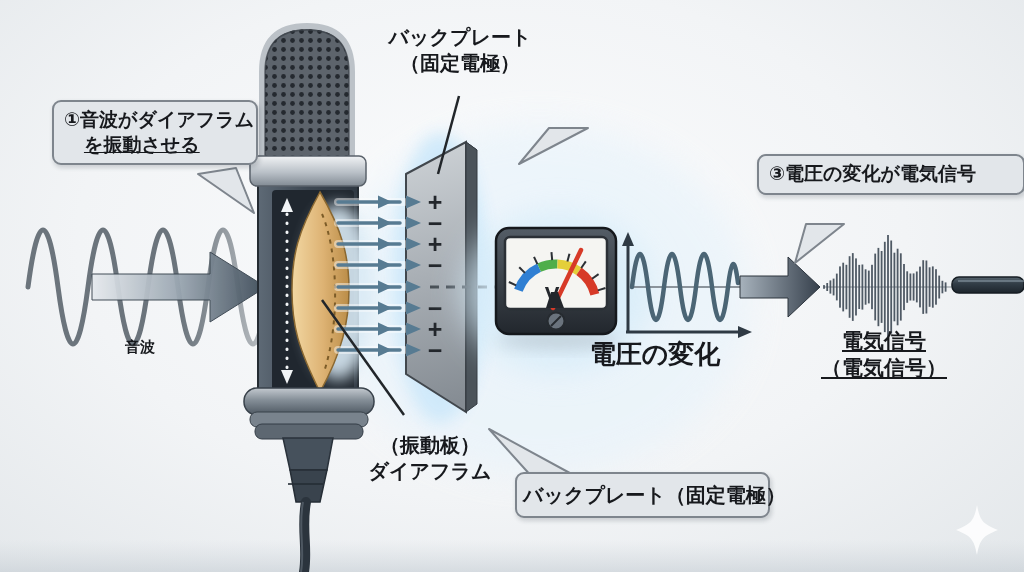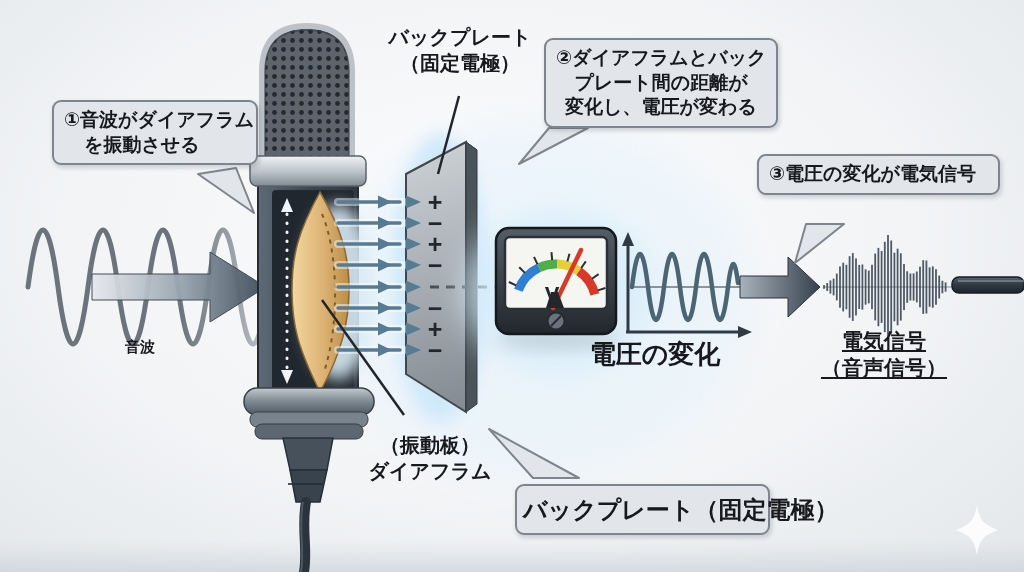--- a/index.html
+++ b/index.html
@@ -10,26 +10,26 @@
     color:#17191d;
   }
   #scene{position:absolute;left:0;top:0;}
   svg text{font-family:"Liberation Sans","DejaVu Sans",sans-serif;font-weight:bold;}
   .callout{
     position:absolute;background:#e2e6ea;border:2px solid #7e858d;border-radius:9px;
     padding:6px 10px;font-weight:bold;line-height:1.3;color:#17191d;
     box-shadow:1.5px 2.5px 4px rgba(40,50,60,.18);box-sizing:border-box;
   }
   .callout .ln{white-space:nowrap;}
-  .ind{padding-left:1.05em;}
+  .ind{padding-left:1.05em;text-decoration:underline;}
   .plain-label{position:absolute;font-weight:bold;color:#17191d;text-align:center;line-height:1.3;}
   .c1{left:52px;top:100px;width:206px;font-size:19px;}
   .c2{left:544px;top:38px;width:234px;font-size:19px;text-align:center;}
-  .c3{left:757px;top:154px;width:243px;font-size:19px;}
-  .c4{left:515px;top:472px;width:255px;font-size:24px;text-align:center;padding:8px 6px;margin-top:12px;}
+  .c3{left:757px;top:154px;width:268px;font-size:19px;}
+  .c4{left:515px;top:472px;width:255px;font-size:20px;text-align:center;padding:8px 6px;}
   .lbl-backplate-top{left:382px;top:24px;width:156px;font-size:20px;}
   .lbl-diaphragm{left:352px;top:432px;width:156px;font-size:20px;}
   .lbl-soundwave{left:100px;top:337px;width:80px;font-size:15px;}
   .lbl-voltage{left:572px;top:338px;width:166px;font-size:26px;}
   .lbl-signal{left:806px;top:327px;width:156px;font-size:21px;text-decoration:underline;}
 </style>
 </head>
 <body>
 
 <div id="canvas">
@@ -286,25 +286,20 @@
   <polygon points="533,478 579,478 489,429" fill="#e2e6ea" stroke="#7e858d" stroke-width="2" stroke-linejoin="round"></polygon>
 
   <path d="M977,505 C980,521 983,524 998,530 C983,536 980,539 977,555 C974,539 971,536 956,530 C971,524 974,521 977,505 Z" fill="#ffffff" opacity="0.85"></path>
 </svg>
 
   <div class="callout c1">
     <div class="ln">①音波がダイアフラム</div>
     <div class="ln ind">を振動させる</div>
   </div>
 
-  <div class="callout c2">
-    <div class="ln">②ダイアフラムとバック</div>
-    <div class="ln">プレート間の距離が</div>
-    <div class="ln">変化し、電圧が変わる</div>
-  </div>
 
   <div class="callout c3">
     <div class="ln">③電圧の変化が電気信号</div>
   </div>
 
   <div class="callout c4">
     <div class="ln">バックプレート（固定電極）</div>
   </div>
 
   <div class="plain-label lbl-backplate-top">
@@ -316,15 +311,15 @@
     <div>（振動板）</div>
     <div>ダイアフラム</div>
   </div>
 
   <div class="plain-label lbl-soundwave">音波</div>
 
   <div class="plain-label lbl-voltage">電圧の変化</div>
 
   <div class="plain-label lbl-signal">
     <div>電気信号</div>
-    <div>（音声信号）</div>
+    <div>（電気信号）</div>
   </div>
 </div>
 
 </body></html>

